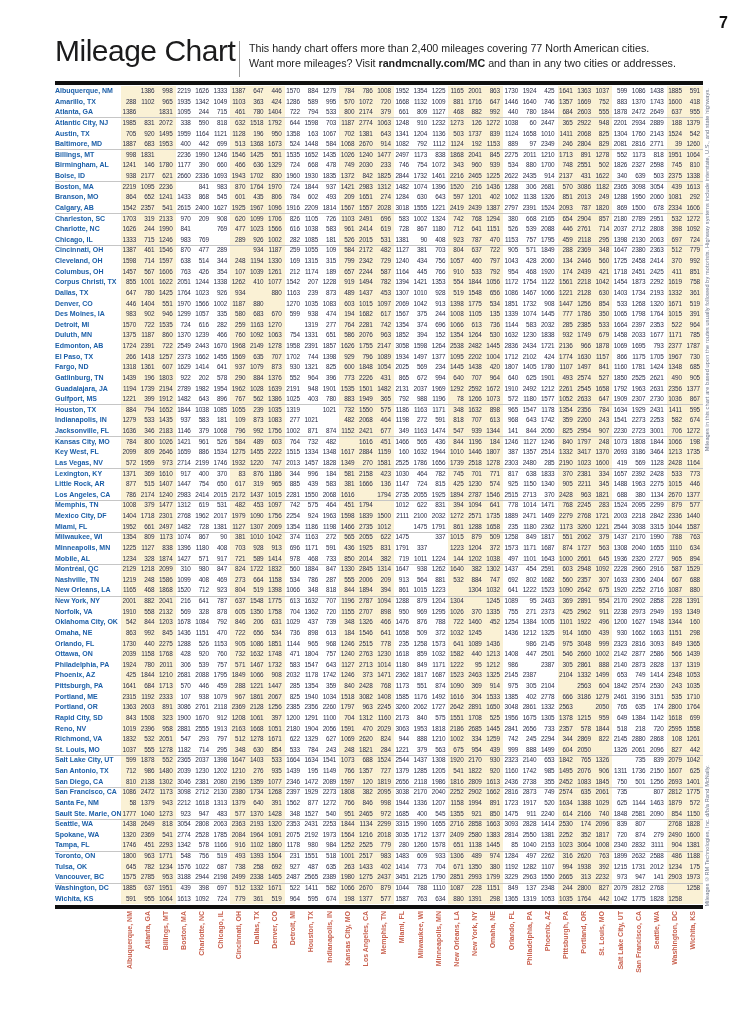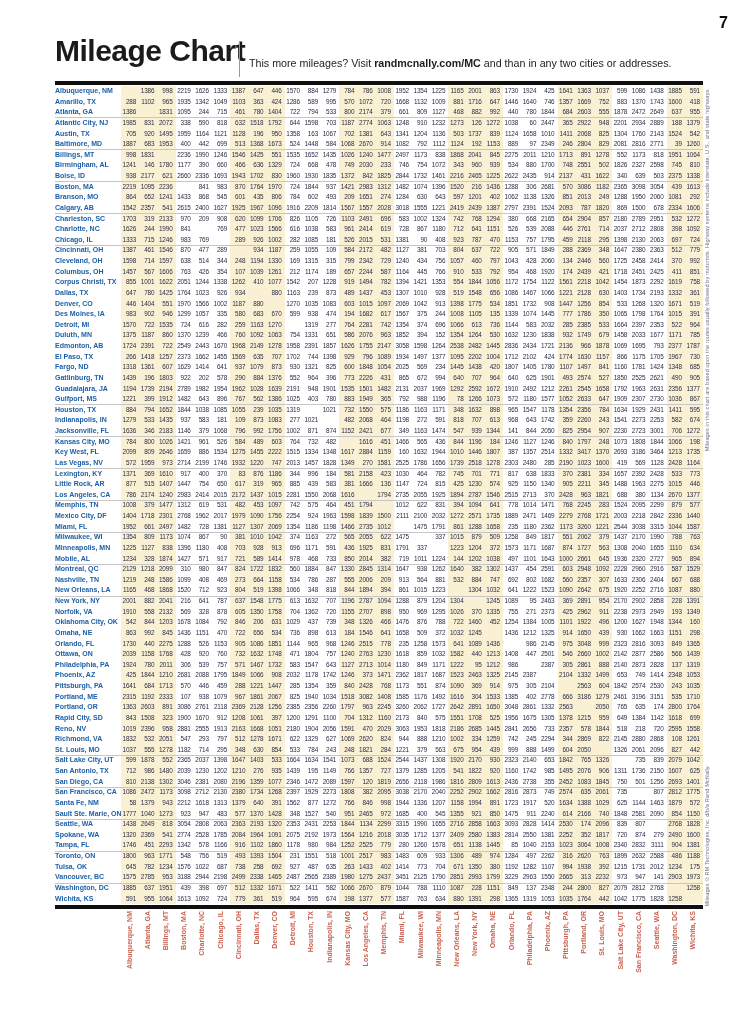--- a/index.html
+++ b/index.html
@@ -1,21 +1,21 @@
 <!DOCTYPE html>
 <html><head>
 <meta charset="utf-8">
 <style>
   html,body{margin:0;padding:0;background:#e8e8e8;}
   .page{position:relative;width:756px;height:1024px;background:#ffffff;overflow:hidden;
         font-family:"Liberation Sans",sans-serif;margin:0 auto;}
 
   
   .page-num{position:absolute;top:14px;right:28px;font-size:16px;font-weight:bold;color:#111;}
-  .title{position:absolute;left:55px;top:34px;font-size:30px;font-weight:bold;color:#1b1b1c;letter-spacing:-0.5px;}
+  .title{position:absolute;left:55px;top:34px;font-size:30px;font-weight:normal;color:#1b1b1c;letter-spacing:-0.5px;}
   .hdr-divider{position:absolute;left:239px;top:41px;width:1px;height:36px;background:#9a9a9a;}
   .desc{position:absolute;left:249px;top:41px;width:470px;font-size:10.7px;line-height:15px;color:#1d1d1d;}
   .desc b{font-weight:bold;}
 
   
   .rule{position:absolute;left:55px;width:648px;background:#101010;}
   .rule.top{top:81px;height:3.5px;}
   .rule.bottom{top:905px;height:3.5px;}
 
   
@@ -50,22 +50,22 @@
 </head>
 <body>
 
 <div class="page">
 
   <div class="page-num">7</div>
 
   <div class="title">Mileage Chart</div>
   <div class="hdr-divider"></div>
   <div class="desc">
-    <br>
-    <span>This more mileages? Visit </span><b>randmcnally.com/MC</b><span> and than in any two cities or addresses.</span>
+    <span>This handy chart offers more than 2,400 mileages covering 77 North American cities.</span><br>
+    <span>Want more mileages? Visit </span><b>randmcnally.com/MC</b><span> and than in any two cities or addresses.</span>
   </div>
 
   <div class="rule top"></div>
 
   <div class="mtable" id="mileage-table">
       <div class="trow">
         <div class="city">Albuquerque, NM</div>
         <div class="cell shade"></div>
         <div class="cell shade">1386</div>
         <div class="cell shade">998</div>

